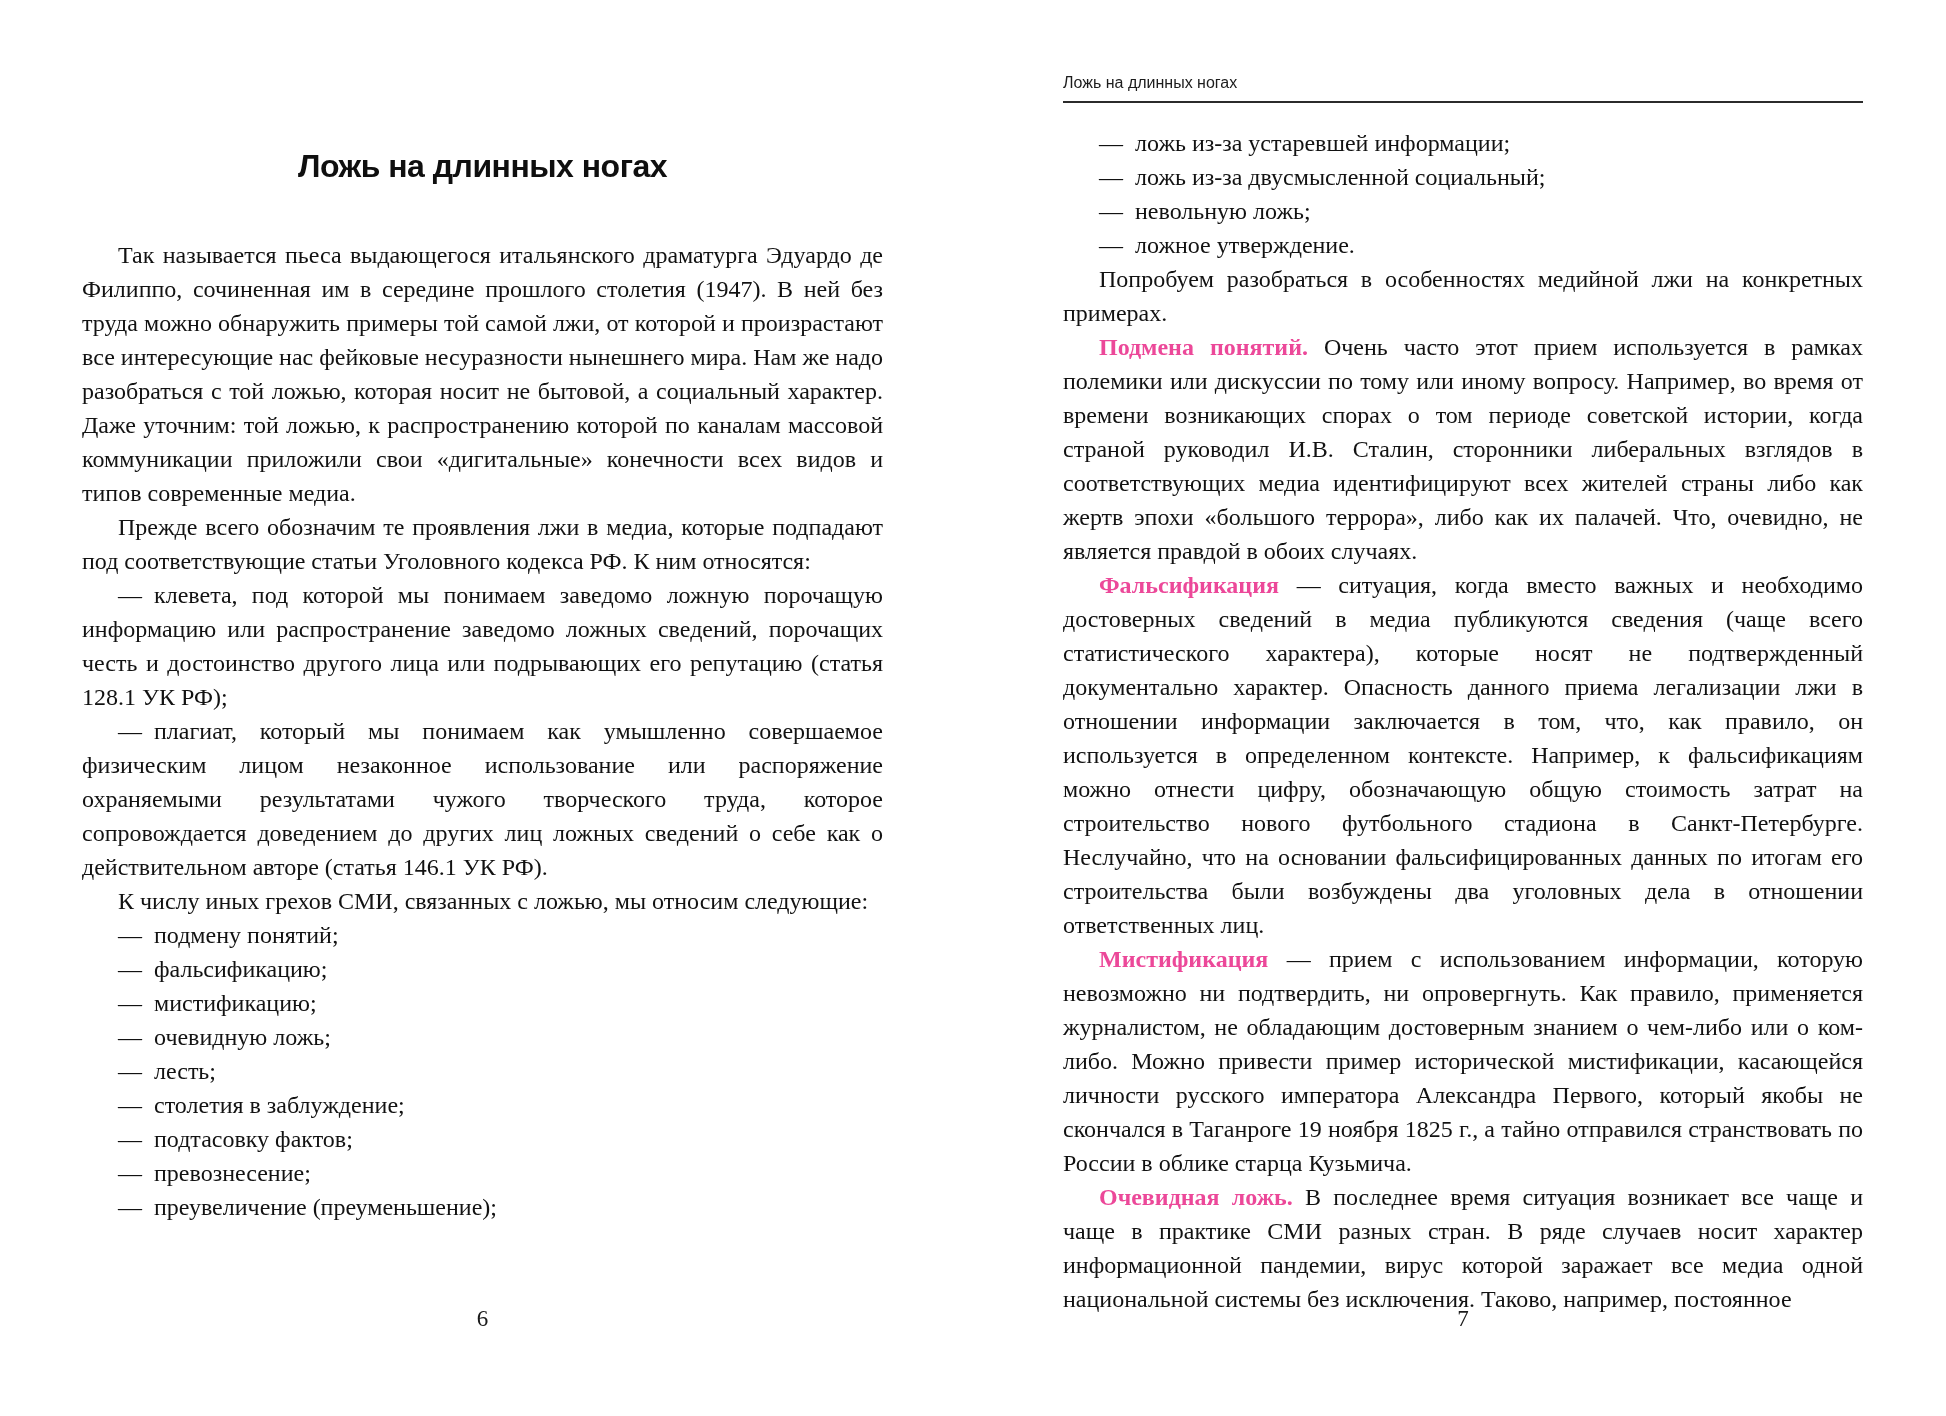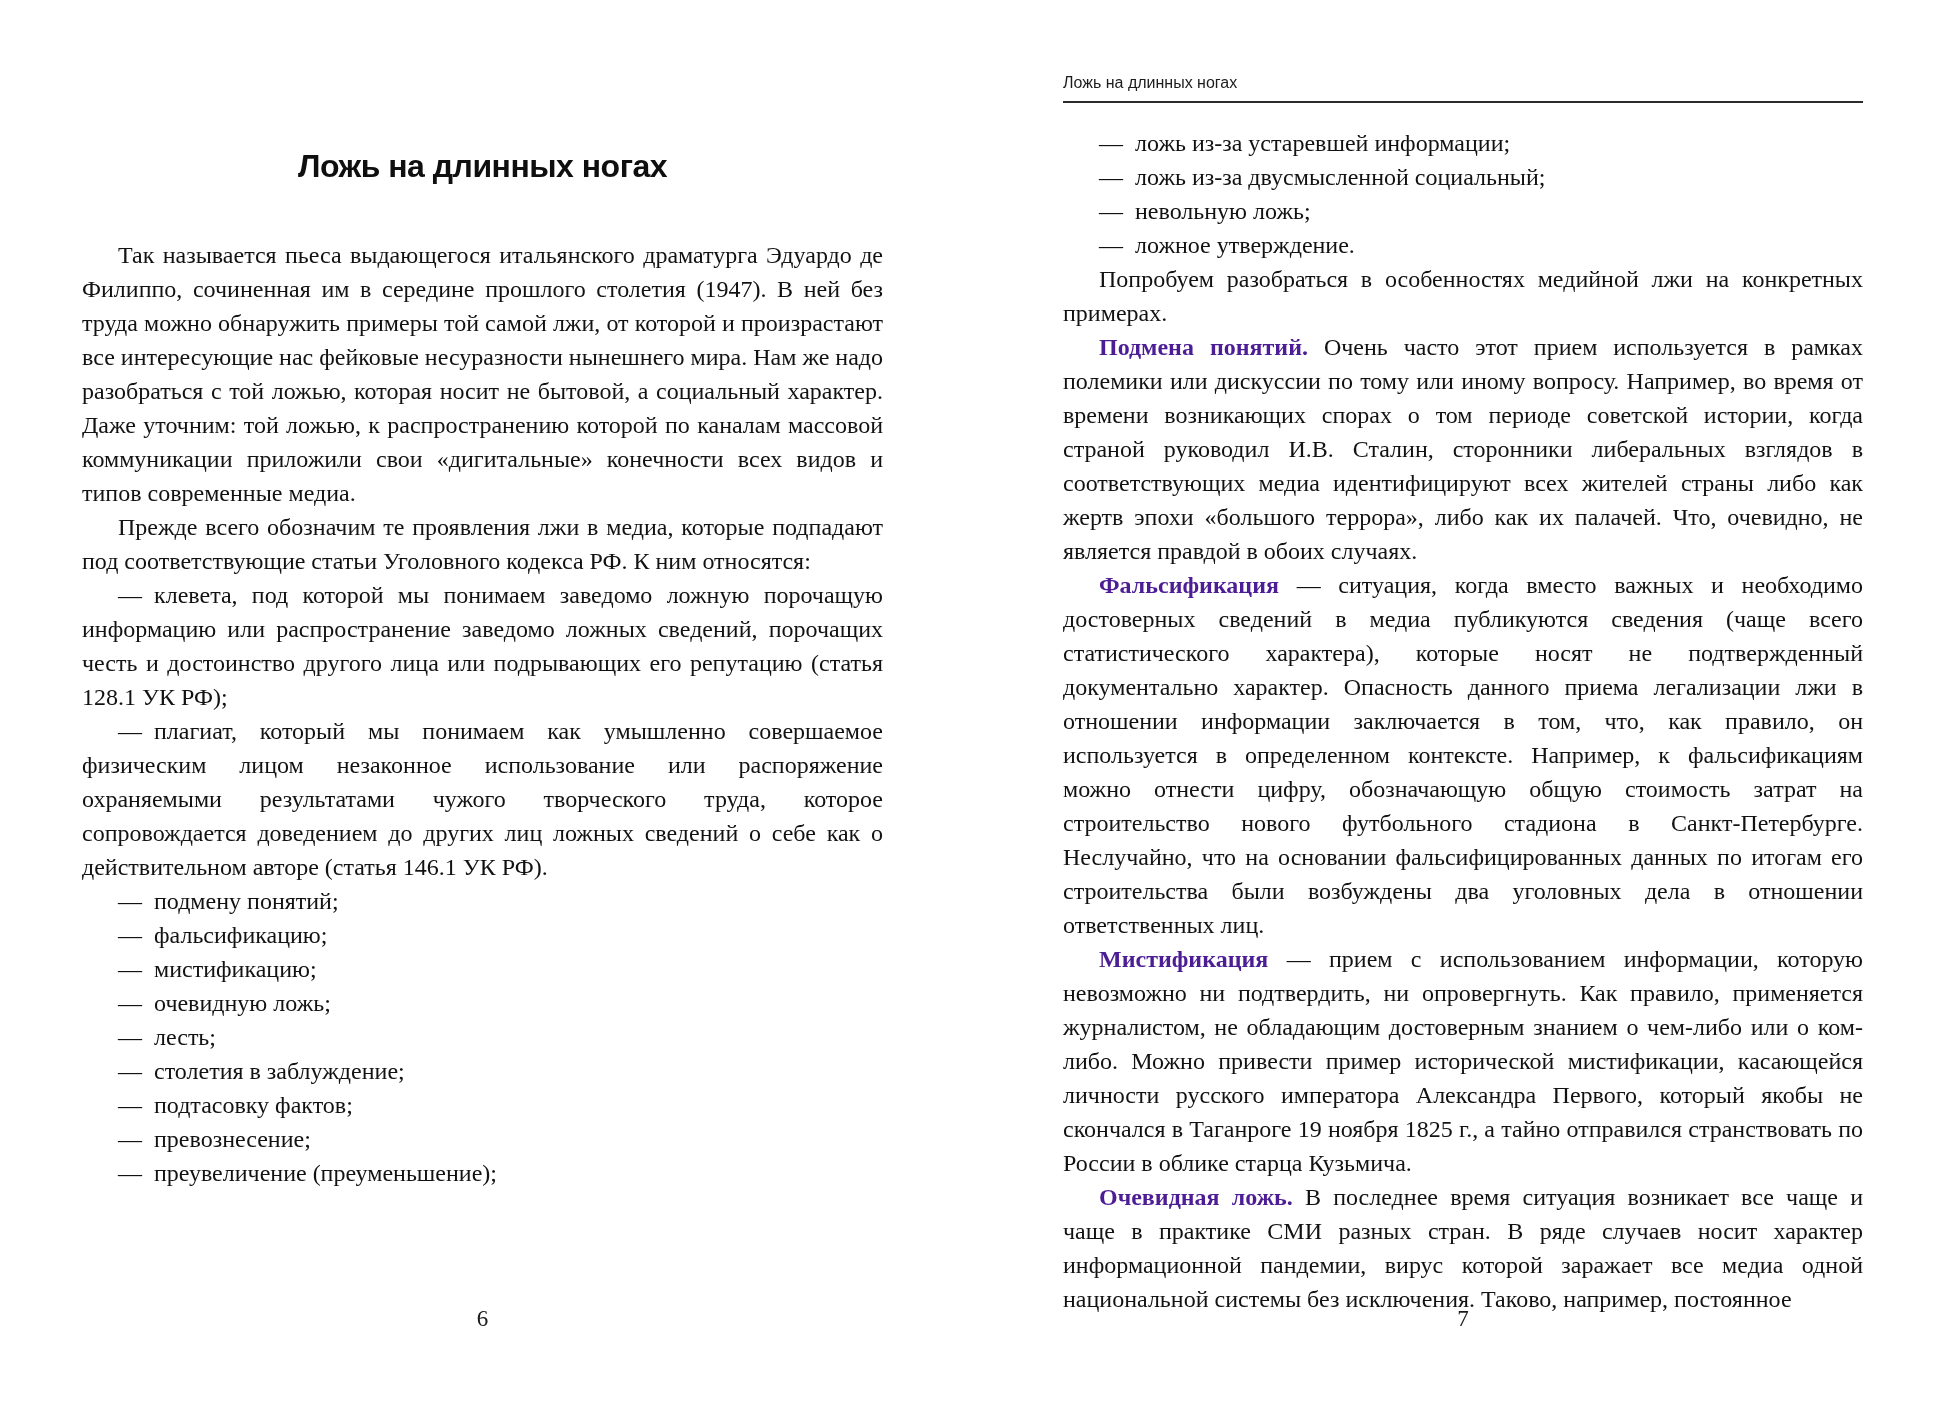--- a/index.html
+++ b/index.html
@@ -50,40 +50,41 @@
     line-height: 34px;
     text-align: justify;
     text-indent: 36px;
     color: #121212;
   }
   .para.li {
     text-align: left;
   }
   .para b {
     font-weight: bold;
-    color: #4c1d95;
+    color: #ec4899;
   }
   .page-number {
     position: absolute;
     top: 1306px; left: 0; right: 0;
     text-align: center;
     font-size: 23px;
     color: #1a1a1a;
   }
 </style>
 </head>
 <body>
 
 <div class="page page-left">
   <div class="chapter-title">Ложь на длинных ногах</div>
   <div class="page-body">
       <p class="para p">Так называется пьеса выдающегося итальянского драматурга Эдуардо де Филиппо, сочиненная им в середине прошлого столетия (1947). В ней без труда можно обнаружить примеры той самой лжи, от которой и произрастают все интересующие нас фейковые несуразности нынешнего мира. Нам же надо разобраться с той ложью, которая носит не бытовой, а социальный характер. Даже уточним: той ложью, к распространению которой по каналам массовой коммуникации приложили свои «дигитальные» конечности всех видов и типов современные медиа.</p>
       <p class="para p">Прежде всего обозначим те проявления лжи в медиа, которые подпадают под соответствующие статьи Уголовного кодекса РФ. К ним относятся:</p>
       <p class="para p">— клевета, под которой мы понимаем заведомо ложную порочащую информацию или распространение заведомо ложных сведений, порочащих честь и достоинство другого лица или подрывающих его репутацию (статья 128.1 УК РФ);</p>
       <p class="para p">— плагиат, который мы понимаем как умышленно совершаемое физическим лицом незаконное использование или распоряжение охраняемыми результатами чужого творческого труда, которое сопровождается доведением до других лиц ложных сведений о себе как о действительном авторе (статья 146.1 УК РФ).</p>
+      <p class="para p">К числу иных грехов СМИ, связанных с ложью, мы относим следующие:</p>
       <p class="para li">— подмену понятий;</p>
       <p class="para li">— фальсификацию;</p>
       <p class="para li">— мистификацию;</p>
       <p class="para li">— очевидную ложь;</p>
       <p class="para li">— лесть;</p>
       <p class="para li">— столетия в заблуждение;</p>
       <p class="para li">— подтасовку фактов;</p>
       <p class="para li">— превознесение;</p>
       <p class="para li">— преувеличение (преуменьшение);</p>
     </div>

